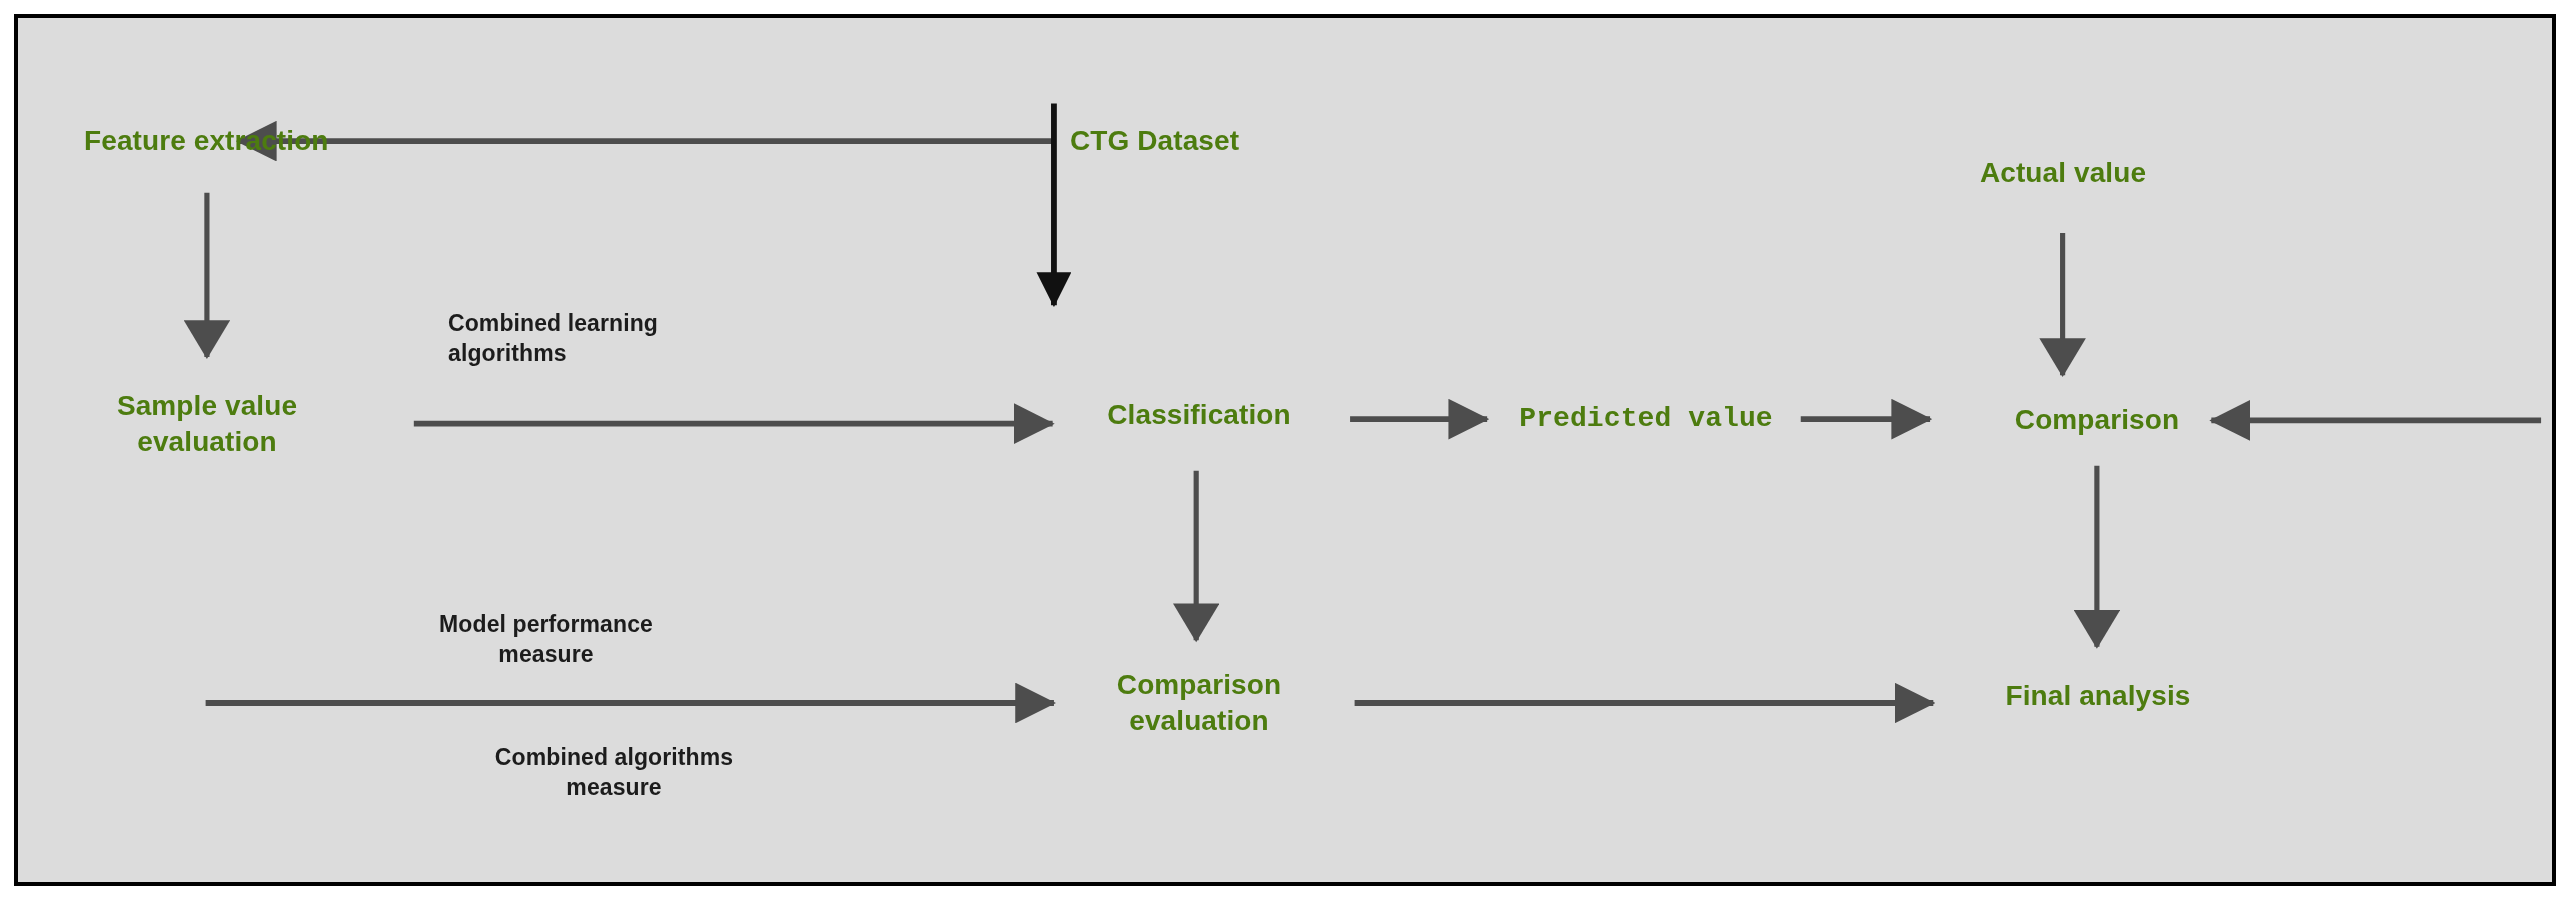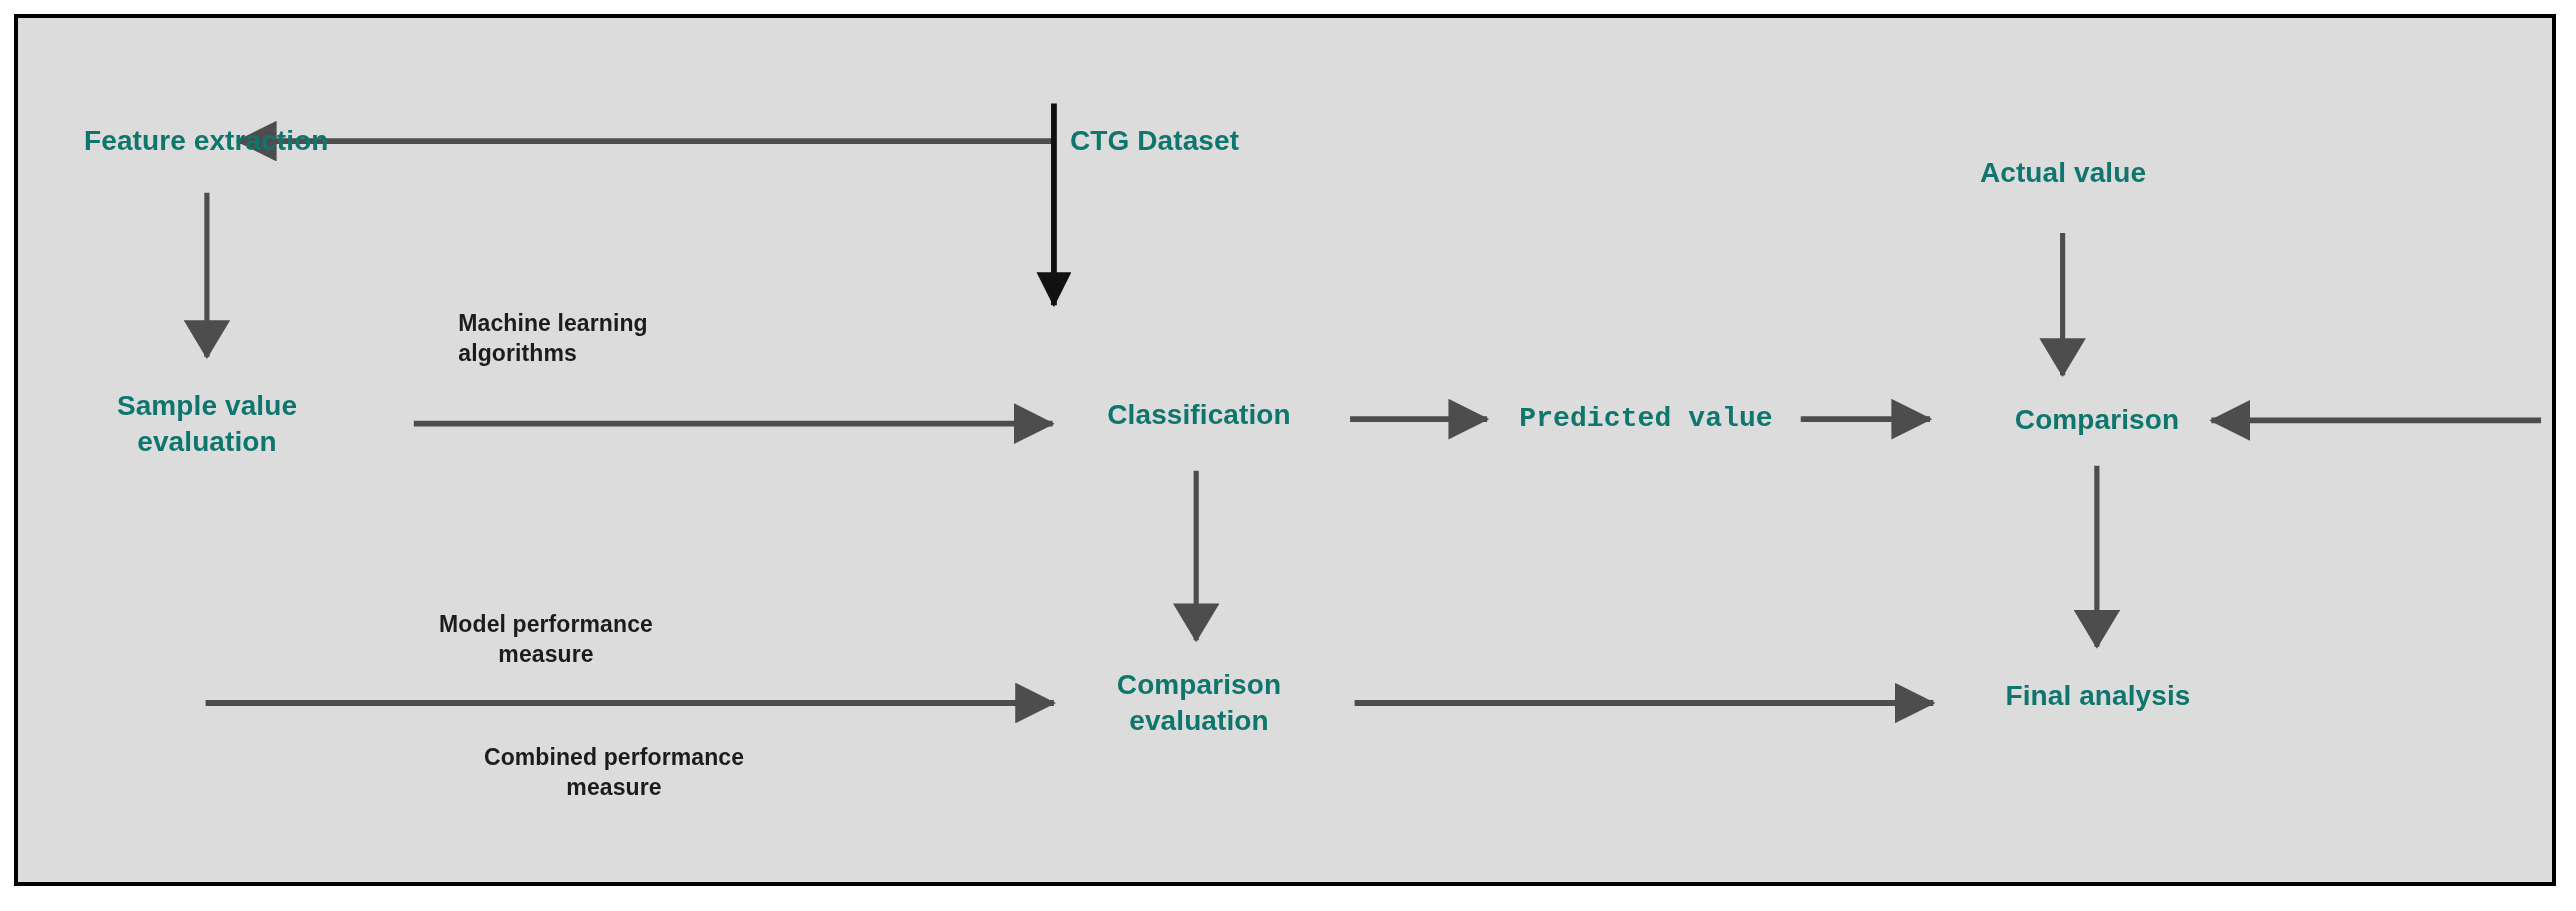--- a/index.html
+++ b/index.html
@@ -28,21 +28,21 @@
   #svg-layer {
     position: absolute;
     left: 0;
     top: 0;
     width: 2576px;
     height: 912px;
     pointer-events: none;
   }
   .node-label {
     position: absolute;
-    color: #0f766e;
+    color: #4d7c0f;
     font-weight: bold;
     font-size: 28px;
     line-height: 1.28;
     letter-spacing: 0.1px;
     white-space: pre-line;
     text-align: center;
     transform: translate(-50%, -50%);
   }
   .edge-label {
     position: absolute;
@@ -139,24 +139,24 @@
 
   <div class="node-label" style="left:1646px; top:419px;font-family:Liberation Mono, monospace;">Predicted value</div>
 
   <div class="node-label" style="left:2097px; top:420px;">Comparison</div>
 
   <div class="node-label" style="left:1199px; top:703px;">Comparison
 evaluation</div>
 
   <div class="node-label" style="left:2098px; top:696px;">Final analysis</div>
 
-  <div class="edge-label left-align" style="left:553px; top:339px; transform:translate(-50%,-50%);">Machine learning
+  <div class="edge-label left-align" style="left:553px; top:339px; transform:translate(-50%,-50%);">Combined learning
 algorithms</div>
 
 
   <div class="edge-label" style="left:546px; top:640px;">Model performance
 measure</div>
 
-  <div class="edge-label" style="left:614px; top:773px;">Combined performance
+  <div class="edge-label" style="left:614px; top:773px;">Combined algorithms
 measure</div>
 
 </div>
 
 
 </body></html>

